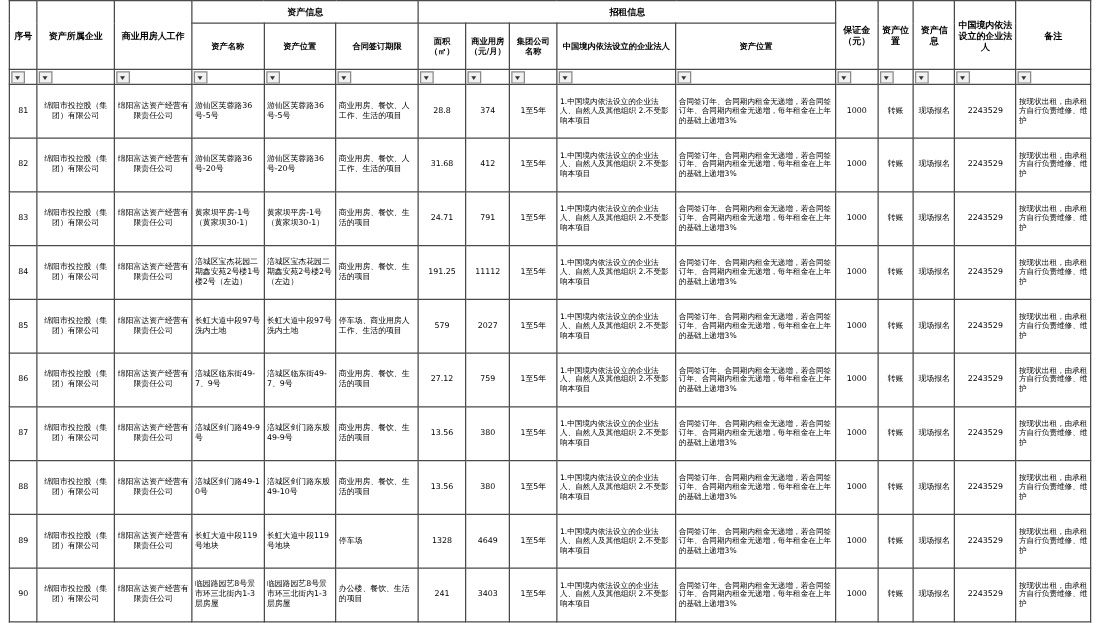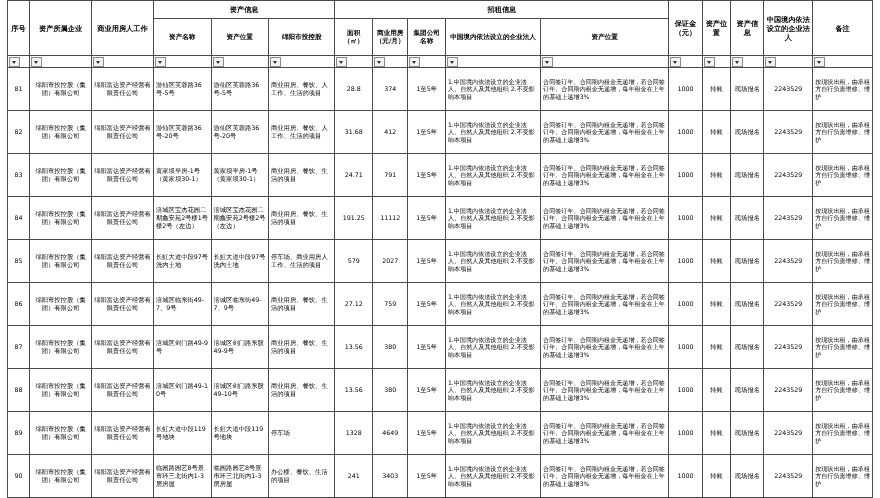--- a/index.html
+++ b/index.html
@@ -127,21 +127,21 @@
         <td colspan="5">招租信息</td>
         <td rowspan="2">保证金（元）</td>
         <td rowspan="2">资产位置</td>
         <td rowspan="2">资产信息</td>
         <td rowspan="2">中国境内依法设立的企业法人</td>
         <td rowspan="2">备注</td>
       </tr>
       <tr class="hdr-sub">
         <td>资产名称</td>
         <td>资产位置</td>
-        <td>绵阳市投控股</td>
+        <td>合同签订期限</td>
         <td>面积（㎡）</td>
         <td>商业用房（元/月）</td>
         <td>集团公司名称</td>
         <td>中国境内依法设立的企业法人</td>
         <td>资产位置</td>
       </tr>
       <tr class="hdr-filter">
         <td><span class="fbox"></span></td>
         <td><span class="fbox"></span></td>
         <td><span class="fbox"></span></td>

